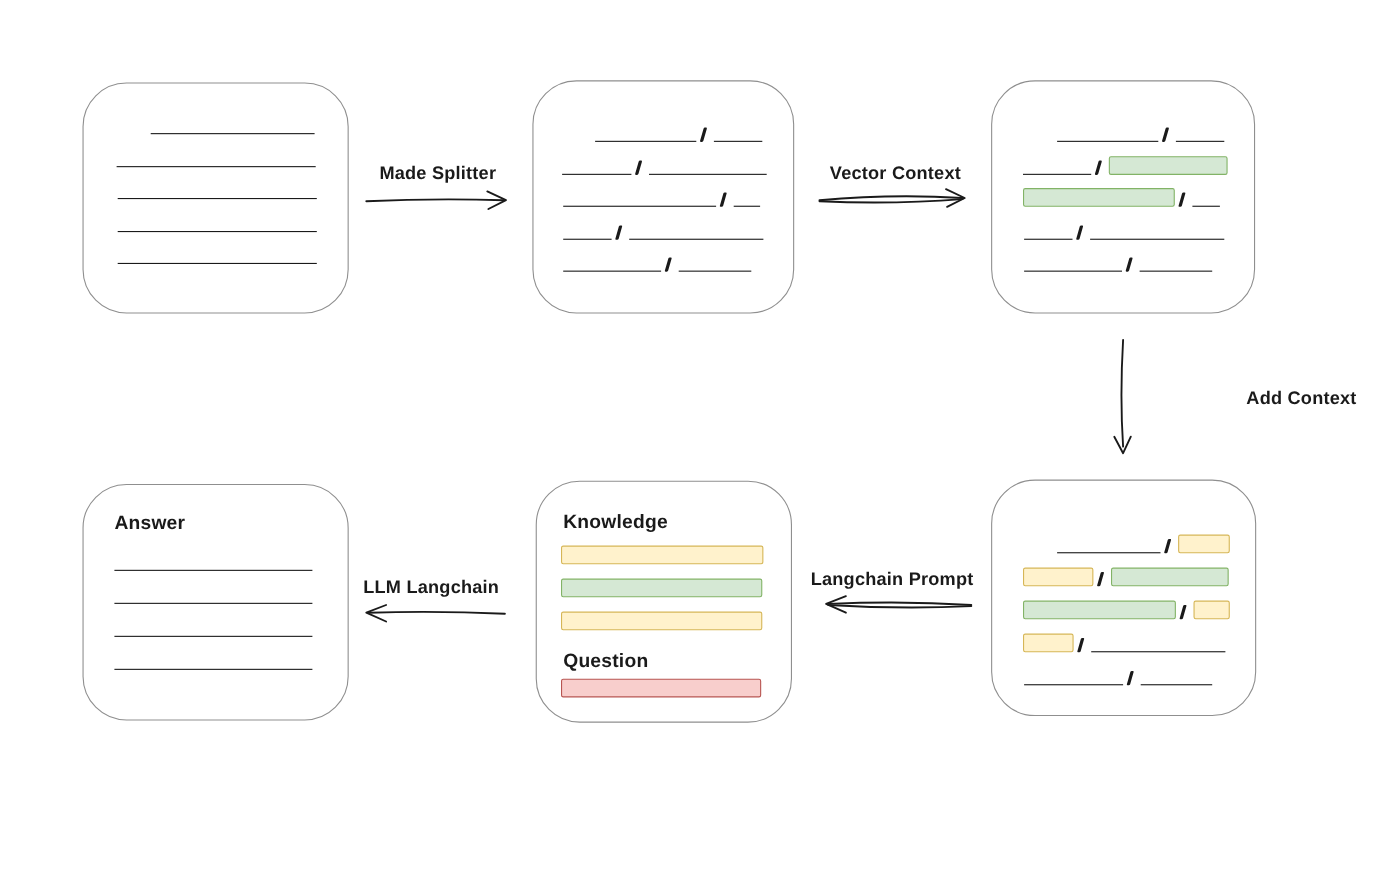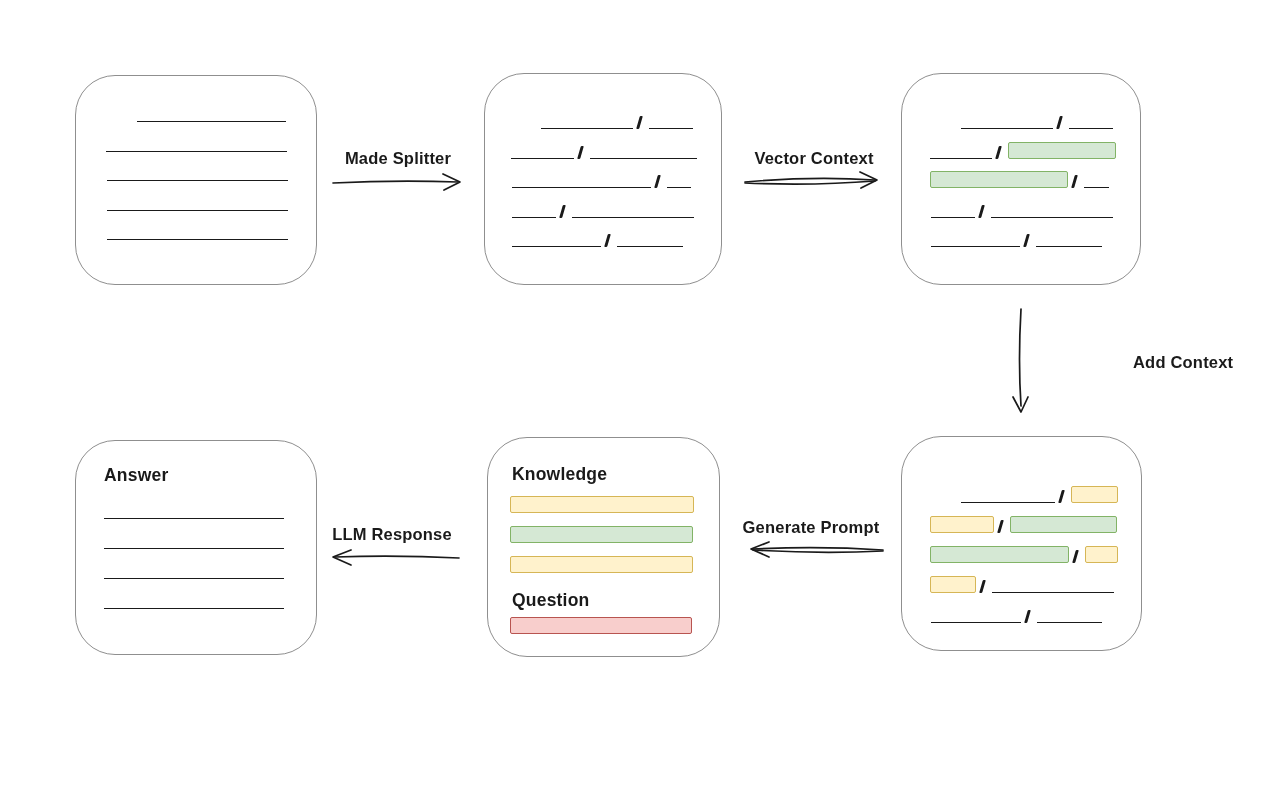--- a/index.html
+++ b/index.html
@@ -202,27 +202,27 @@
     <path d="M3 15 Q 70 18 133 13"></path>
     <path d="M118 4 L135 12 L119 20"></path>
   </svg>
 
   <div class="alabel" style="left:1089px;top:353px;margin-left:44px;">Add Context</div>
   <svg class="arrow" style="left:1008px;top:306px;" width="26" height="116">
     <path d="M13 3 Q 10 55 13 100"></path>
     <path d="M5 91 L13 106 L20 91"></path>
   </svg>
 
-  <div class="alabel" style="left:736px;top:518px;width:150px;">Generate Prompt</div>
+  <div class="alabel" style="left:736px;top:518px;width:150px;">Langchain Prompt</div>
   <svg class="arrow" style="left:736px;top:538px;" width="150" height="24">
     <path d="M147 12 Q 85 8 17 11"></path>
     <path d="M147 13 Q 85 16 17 12"></path>
     <path d="M33 4 L15 11 L33 19"></path>
   </svg>
 
-  <div class="alabel" style="left:324px;top:525px;width:136px;">LLM Response</div>
+  <div class="alabel" style="left:324px;top:525px;width:136px;">LLM Langchain</div>
   <svg class="arrow" style="left:320px;top:546px;" width="142" height="24">
     <path d="M139 12 Q 78 9 15 11"></path>
     <path d="M31 4 L13 11 L31 19"></path>
   </svg>
 
 
 </div>
 
 </body></html>

